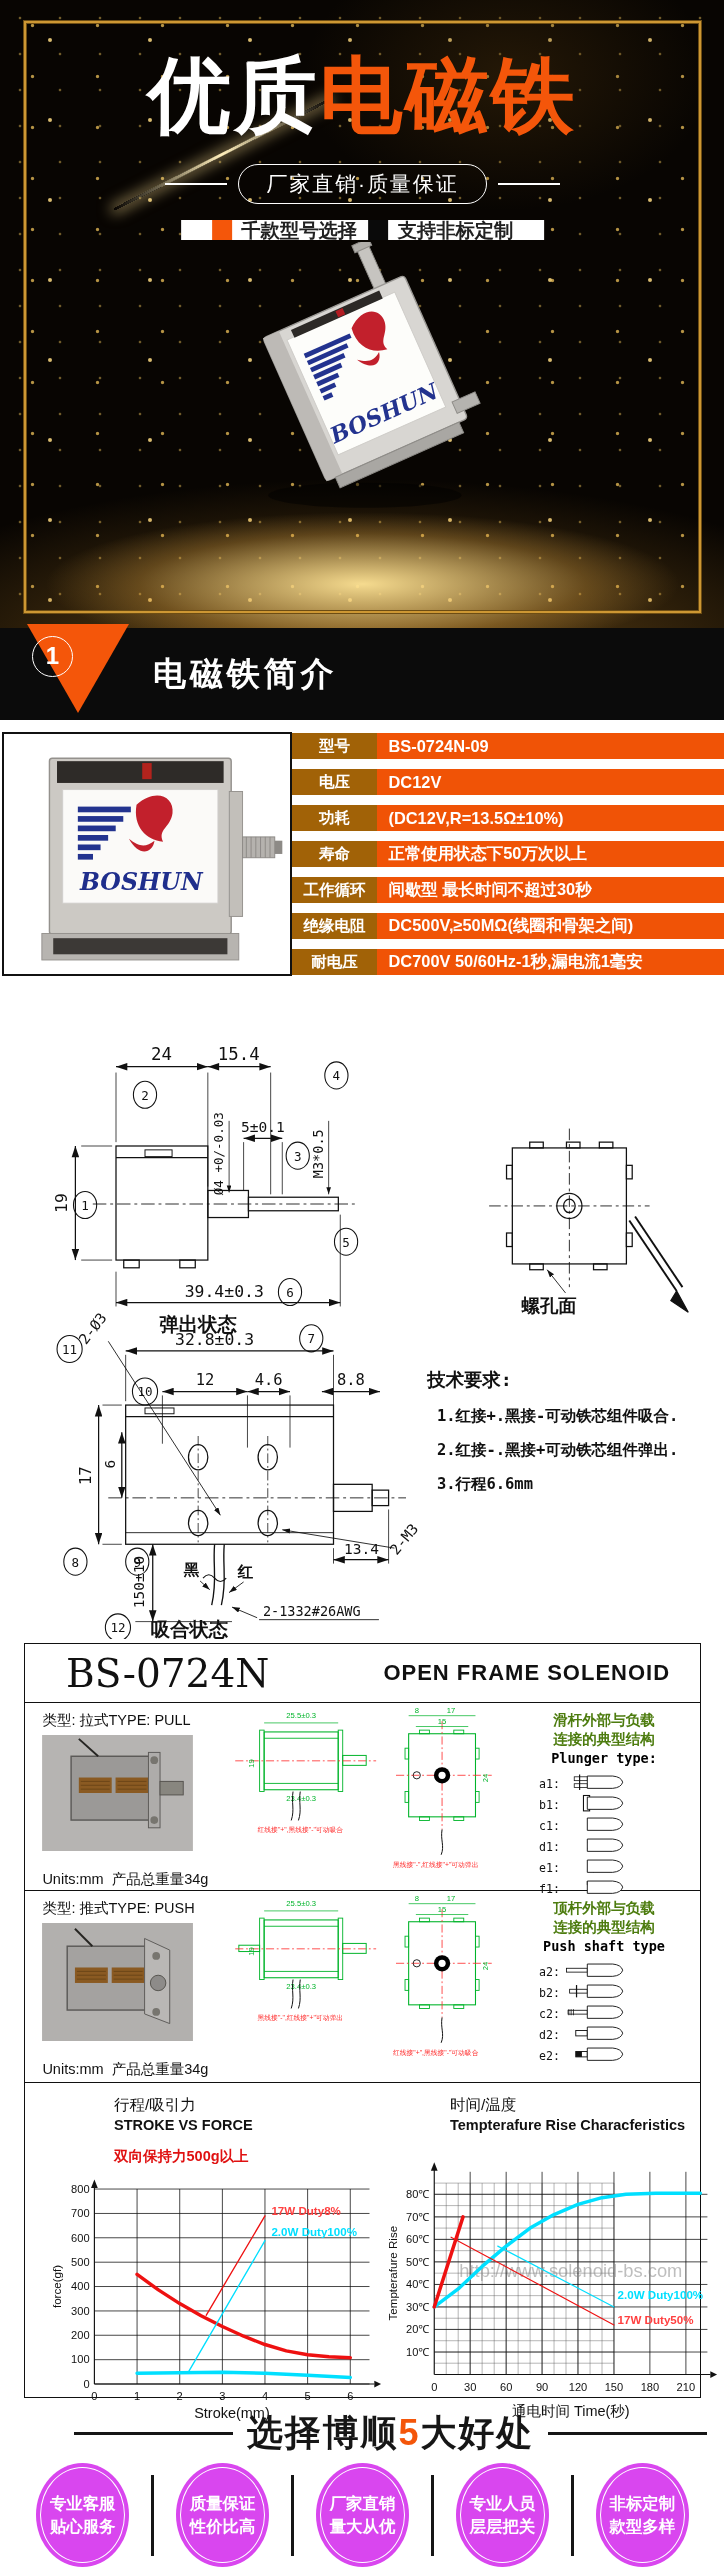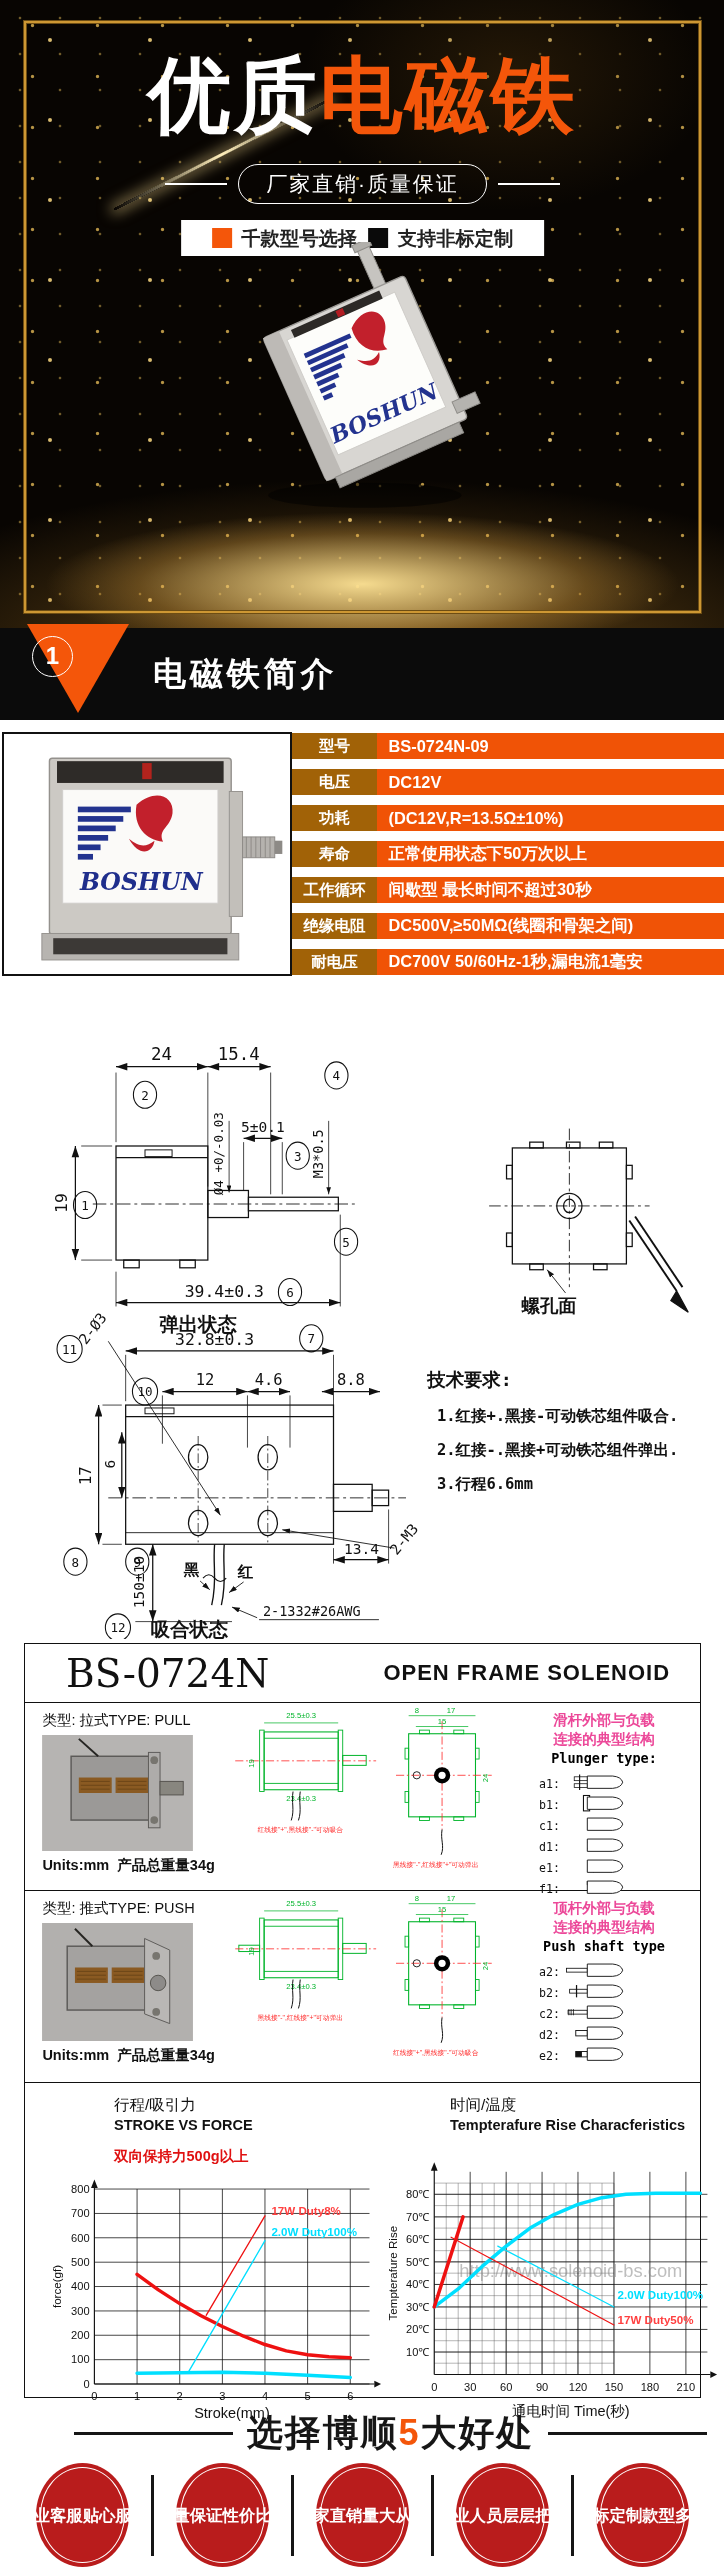--- a/index.html
+++ b/index.html
@@ -20,21 +20,21 @@
   .streak{position:absolute;left:101px;top:153px;width:242px;height:2.9px;
     background:linear-gradient(90deg,transparent,#ffeebb,transparent);
     transform:rotate(-27deg);box-shadow:0 0 13.5px 2.9px rgba(255,225,150,.55);}
   .hero-title{position:absolute;top:50px;width:100%;text-align:center;
     font-size:83px;font-weight:900;letter-spacing:2.9px;line-height:1.1;}
   .t-white{color:#fff;} .t-orange{color:#f4560a;}
   .hero-sub{position:absolute;top:164px;width:100%;display:flex;align-items:center;justify-content:center;}
   .hline-w{width:62px;height:1.9px;background:#fff;margin:0 11.6px;}
   .pill{border:1.9px solid #fff;border-radius:23px;padding:4.8px 27px;font-size:21px;color:#fff;letter-spacing:1.9px;}
   .feature-bar{position:absolute;top:220px;left:50%;transform:translateX(-50%);
-    background:#fff;height:36px;display:flex;align-items:center;padding:0 31px;gap:11px;}
+    background:#fff;height:20px;display:flex;align-items:center;padding:0 31px;gap:11px;}
   .feat{display:flex;align-items:center;gap:9.7px;font-size:19.3px;font-weight:bold;color:#222;white-space:nowrap;}
   .sw{width:20px;height:20px;display:inline-block;}
   .sw-orange{background:#f4560a;} .sw-black{background:#0a0a0a;}
   .hero-photo{position:absolute;left:220px;top:242px;}
   
   .intro-band{position:absolute;top:628px;left:0;width:725px;height:92px;background:#0b0b0b;}
   .tri{position:absolute;left:27px;top:-3.9px;width:102px;height:89px;background:#f4560a;
     clip-path:polygon(0 0,100% 0,50% 100%);}
   .tri-num-circle{position:absolute;left:32px;top:7.7px;width:39px;height:39px;border:1.9px solid #fff;
     border-radius:50%;display:flex;align-items:center;justify-content:center;
@@ -55,43 +55,43 @@
   .cjk{font-family:"Liberation Sans",sans-serif;font-weight:bold;}
   
   .datasheet{position:absolute;top:1643px;left:24px;width:677px;border:1.9px solid #111;background:#fff;box-sizing:border-box;}
   .ds-header{height:58px;border-bottom:1.9px solid #111;display:flex;align-items:center;}
   .ds-model{font-family:"DejaVu Serif",serif;font-size:39px;margin-left:41px;color:#111;}
   .ds-product{font-size:22px;font-weight:bold;letter-spacing:1px;margin-left:114px;color:#111;}
   .ds-row{display:flex;border-bottom:1.9px solid #111;}
   .ds-row-pull{height:187px;} .ds-row-push{height:191px;}
   .ds-col1{width:203px;padding:7.7px 0 0 17.4px;box-sizing:border-box;}
   .ds-type{font-size:14.5px;color:#111;margin-bottom:5.8px;white-space:nowrap;}
-  .ds-units{font-size:14.5px;font-weight:bold;color:#111;margin-top:1px;white-space:nowrap;}
+  .ds-units{font-size:14.5px;font-weight:normal;color:#111;margin-top:15px;white-space:nowrap;}
   .ds-col2{width:282px;}
   .ds-col3{width:188px;padding-top:7.7px;}
-  .ds-head-line{font-size:14.5px;font-weight:bold;color:#ec4899;text-align:center;line-height:1.35;}
+  .ds-head-line{font-size:14.5px;font-weight:bold;color:#4d7c0f;text-align:center;line-height:1.35;}
   .ds-head-en{font-family:"DejaVu Sans Mono",monospace;font-weight:bold;font-size:13.5px;text-align:center;}
   .p-rows{margin:7.7px 0 0 29px;}
   .p-row{display:flex;align-items:center;gap:3px;height:21px;}
   .p-label{font-family:"DejaVu Sans Mono",monospace;font-size:11.6px;color:#111;width:23px;}
   .ds-charts{display:flex;height:314px;}
   .chart-col{width:336px;padding-top:11.6px;}
   .c-zh{margin-left:89px;font-size:15.5px;color:#111;}
   .c-en{margin-left:89px;font-size:14.5px;font-weight:bold;color:#111;margin-top:1.9px;}
   .c-note{margin-left:89px;font-size:14.5px;font-weight:bold;color:#e01111;margin-top:13.5px;}
   .chart-svg{display:block;margin-left:25px;margin-top:5.8px;font-family:"Liberation Sans",sans-serif;}
   #chart0{margin-top:13.5px;}
   
   .footer-head{position:absolute;top:2409px;width:725px;display:flex;align-items:center;justify-content:center;padding-left:28px;}
   .fh-line{width:159px;height:2.9px;background:#161616;margin:0 13.5px;}
   .fh-text{font-size:36px;font-weight:bold;color:#161616;letter-spacing:1.9px;white-space:nowrap;}
   .fh-orange{color:#f4560a;}
   .badges{position:absolute;top:2463px;left:0;width:725px;display:flex;align-items:center;justify-content:center;gap:22px;}
-  .badge{width:93px;height:104px;border-radius:50%;background:#b91c1c;position:relative;
-    display:flex;flex-direction:row;align-items:center;justify-content:center;flex:none;}
+  .badge{width:93px;height:104px;border-radius:50%;background:#d946ef;position:relative;
+    display:flex;flex-direction:column;align-items:center;justify-content:center;flex:none;}
   .badge::after{content:"";position:absolute;inset:3.9px;border:1.9px solid #fff;border-radius:50%;}
   .badge div{color:#fff;font-size:16.4px;font-weight:bold;line-height:1.4;z-index:1;white-space:nowrap;}
   .badge-div{width:2.9px;height:81px;background:#161616;flex:none;}
 </style>
 </head>
 <body>
 
 <div class="page">
 
   <div class="hero">

